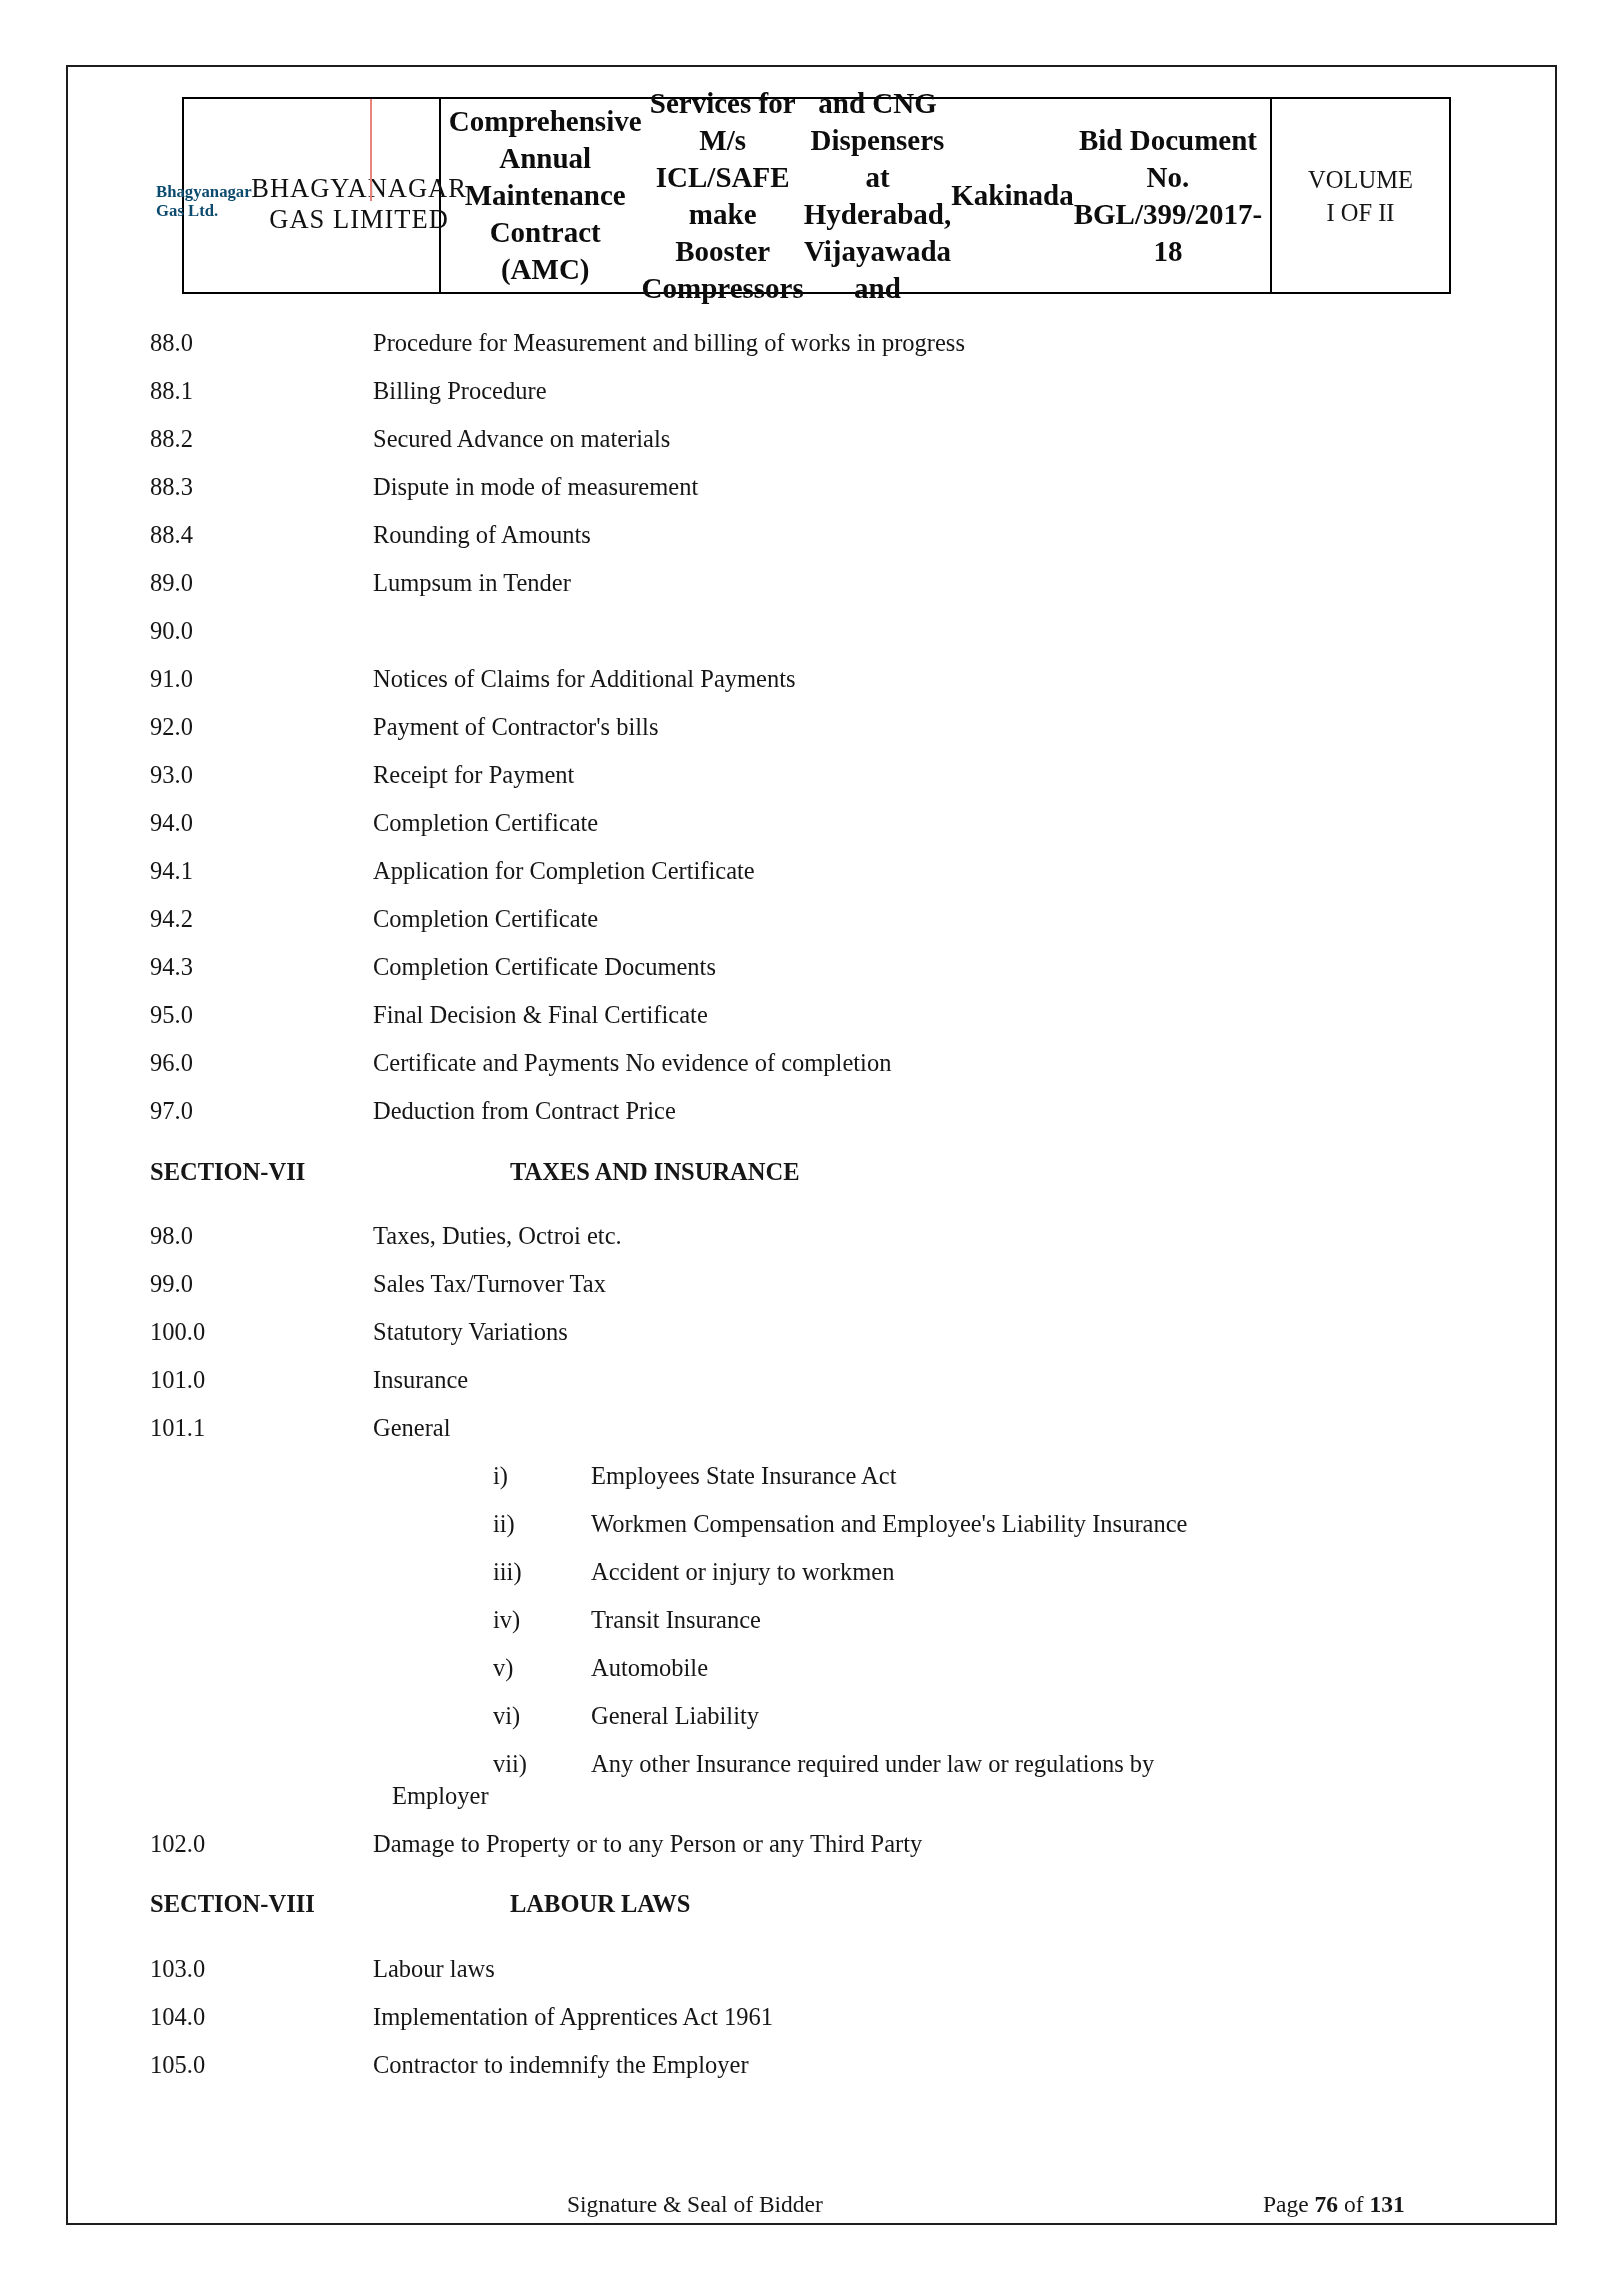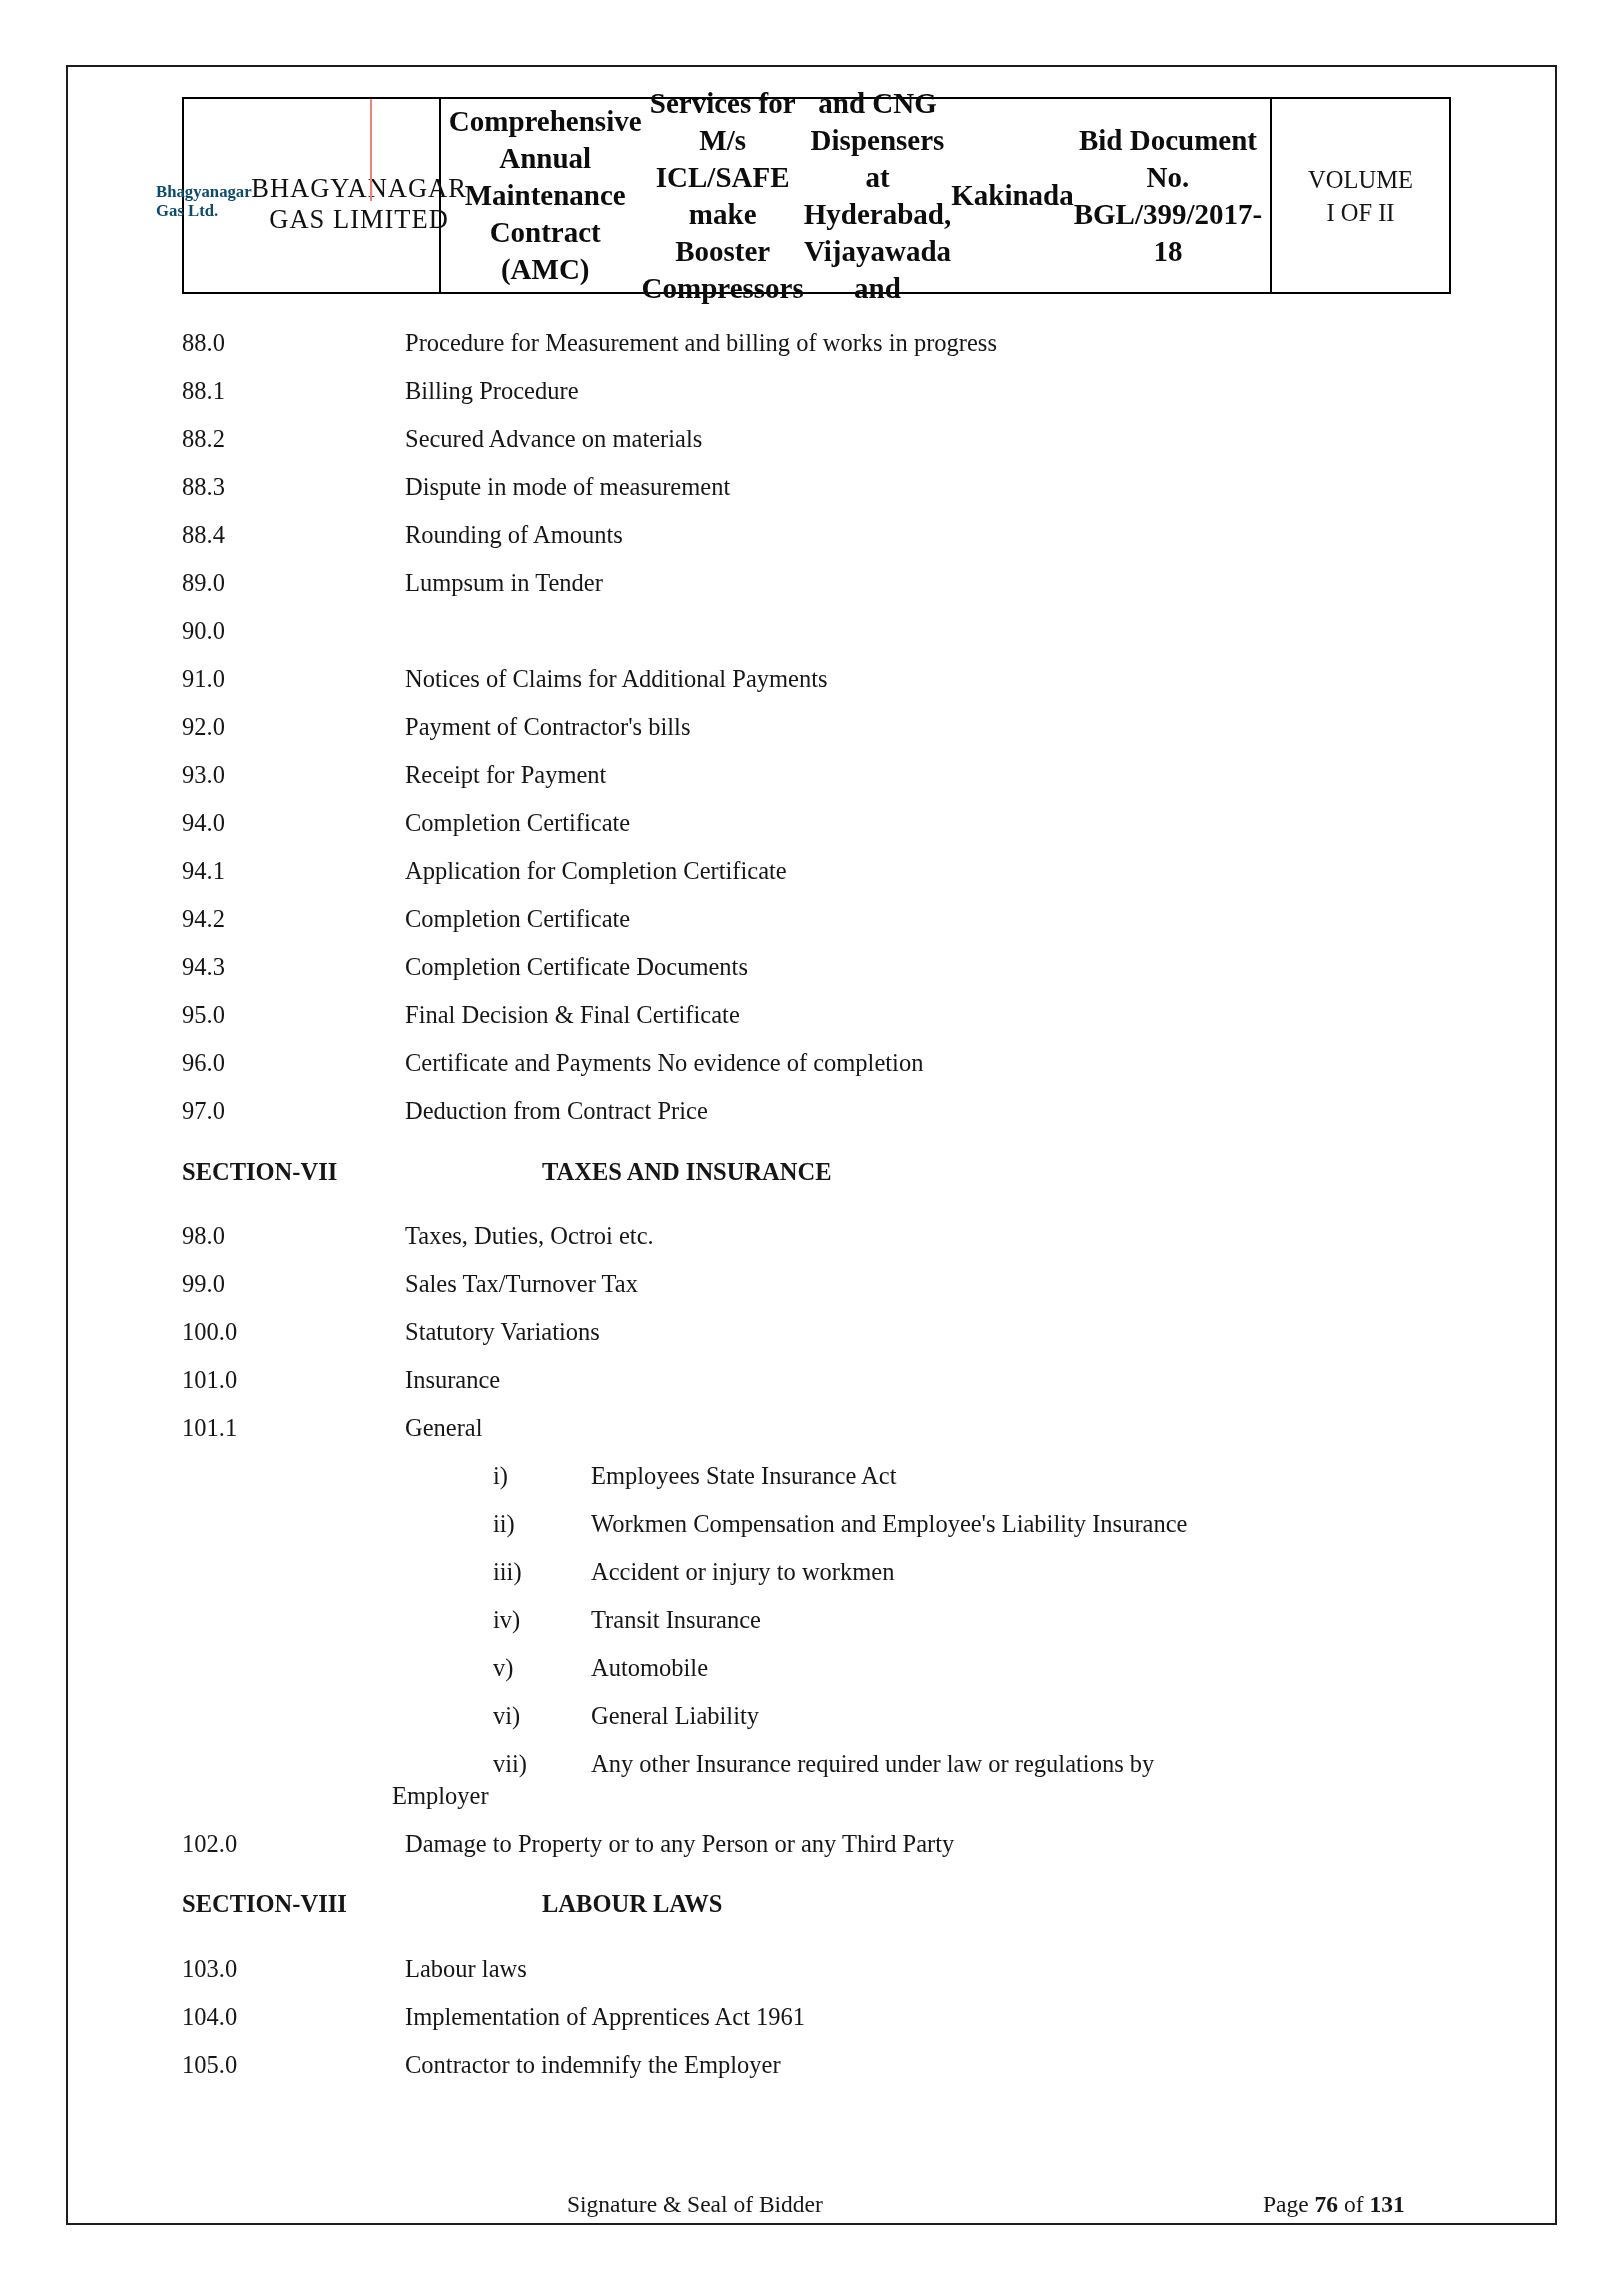--- a/index.html
+++ b/index.html
@@ -22,21 +22,21 @@
   .cell-logo{width:257px;border-right:2.9px solid #000;position:relative;padding-top:14px;}
   .cell-title{flex:1;border-right:2.9px solid #000;text-align:center;padding:2px 7.8px;}
   .cell-volume{width:194px;text-align:center;}
   .logo-caption{font-size:16.7px;font-weight:bold;color:#0c4a6e;line-height:18.6px;margin-top:-2px;}
   .org-name{font-size:26.5px;line-height:31px;letter-spacing:1px;color:#111;text-align:center;margin-top:2px;}
   .red-artifact{position:absolute;top:0;left:186px;width:2px;height:102px;background:#e8837b;}
   .title-line{font-weight:bold;font-size:29px;line-height:37px;color:#0d0d0d;}
   .volume-text{font-size:24.5px;line-height:33px;white-space:pre-line;color:#151515;}
   
   .toc{position:absolute;left:0;top:252px;width:100%;}
-  .toc-row{display:flex;height:48px;line-height:48px;padding-left:114px;font-size:24.5px;}
+  .toc-row{display:flex;height:48px;line-height:48px;padding-left:82px;font-size:24.5px;}
   .toc-row .num{width:223px;flex:none;}
   .toc-row .txt{flex:1;white-space:nowrap;}
   .toc-row.section{font-weight:bold;margin-top:12.7px;margin-bottom:16.7px;gap:39px;}
   .toc-row.section .num{width:321px;}
   .toc-row.sub{padding-left:425px;}
   .toc-row.sub .num{width:98px;}
   .toc-row.wrap{padding-left:324px;margin-top:-16.7px;}
   
   .footer{position:absolute;left:0;bottom:2px;width:100%;height:35px;font-size:23.5px;line-height:33px;text-decoration:underline;}
   .footer .sig{position:absolute;left:499px;bottom:0;}

